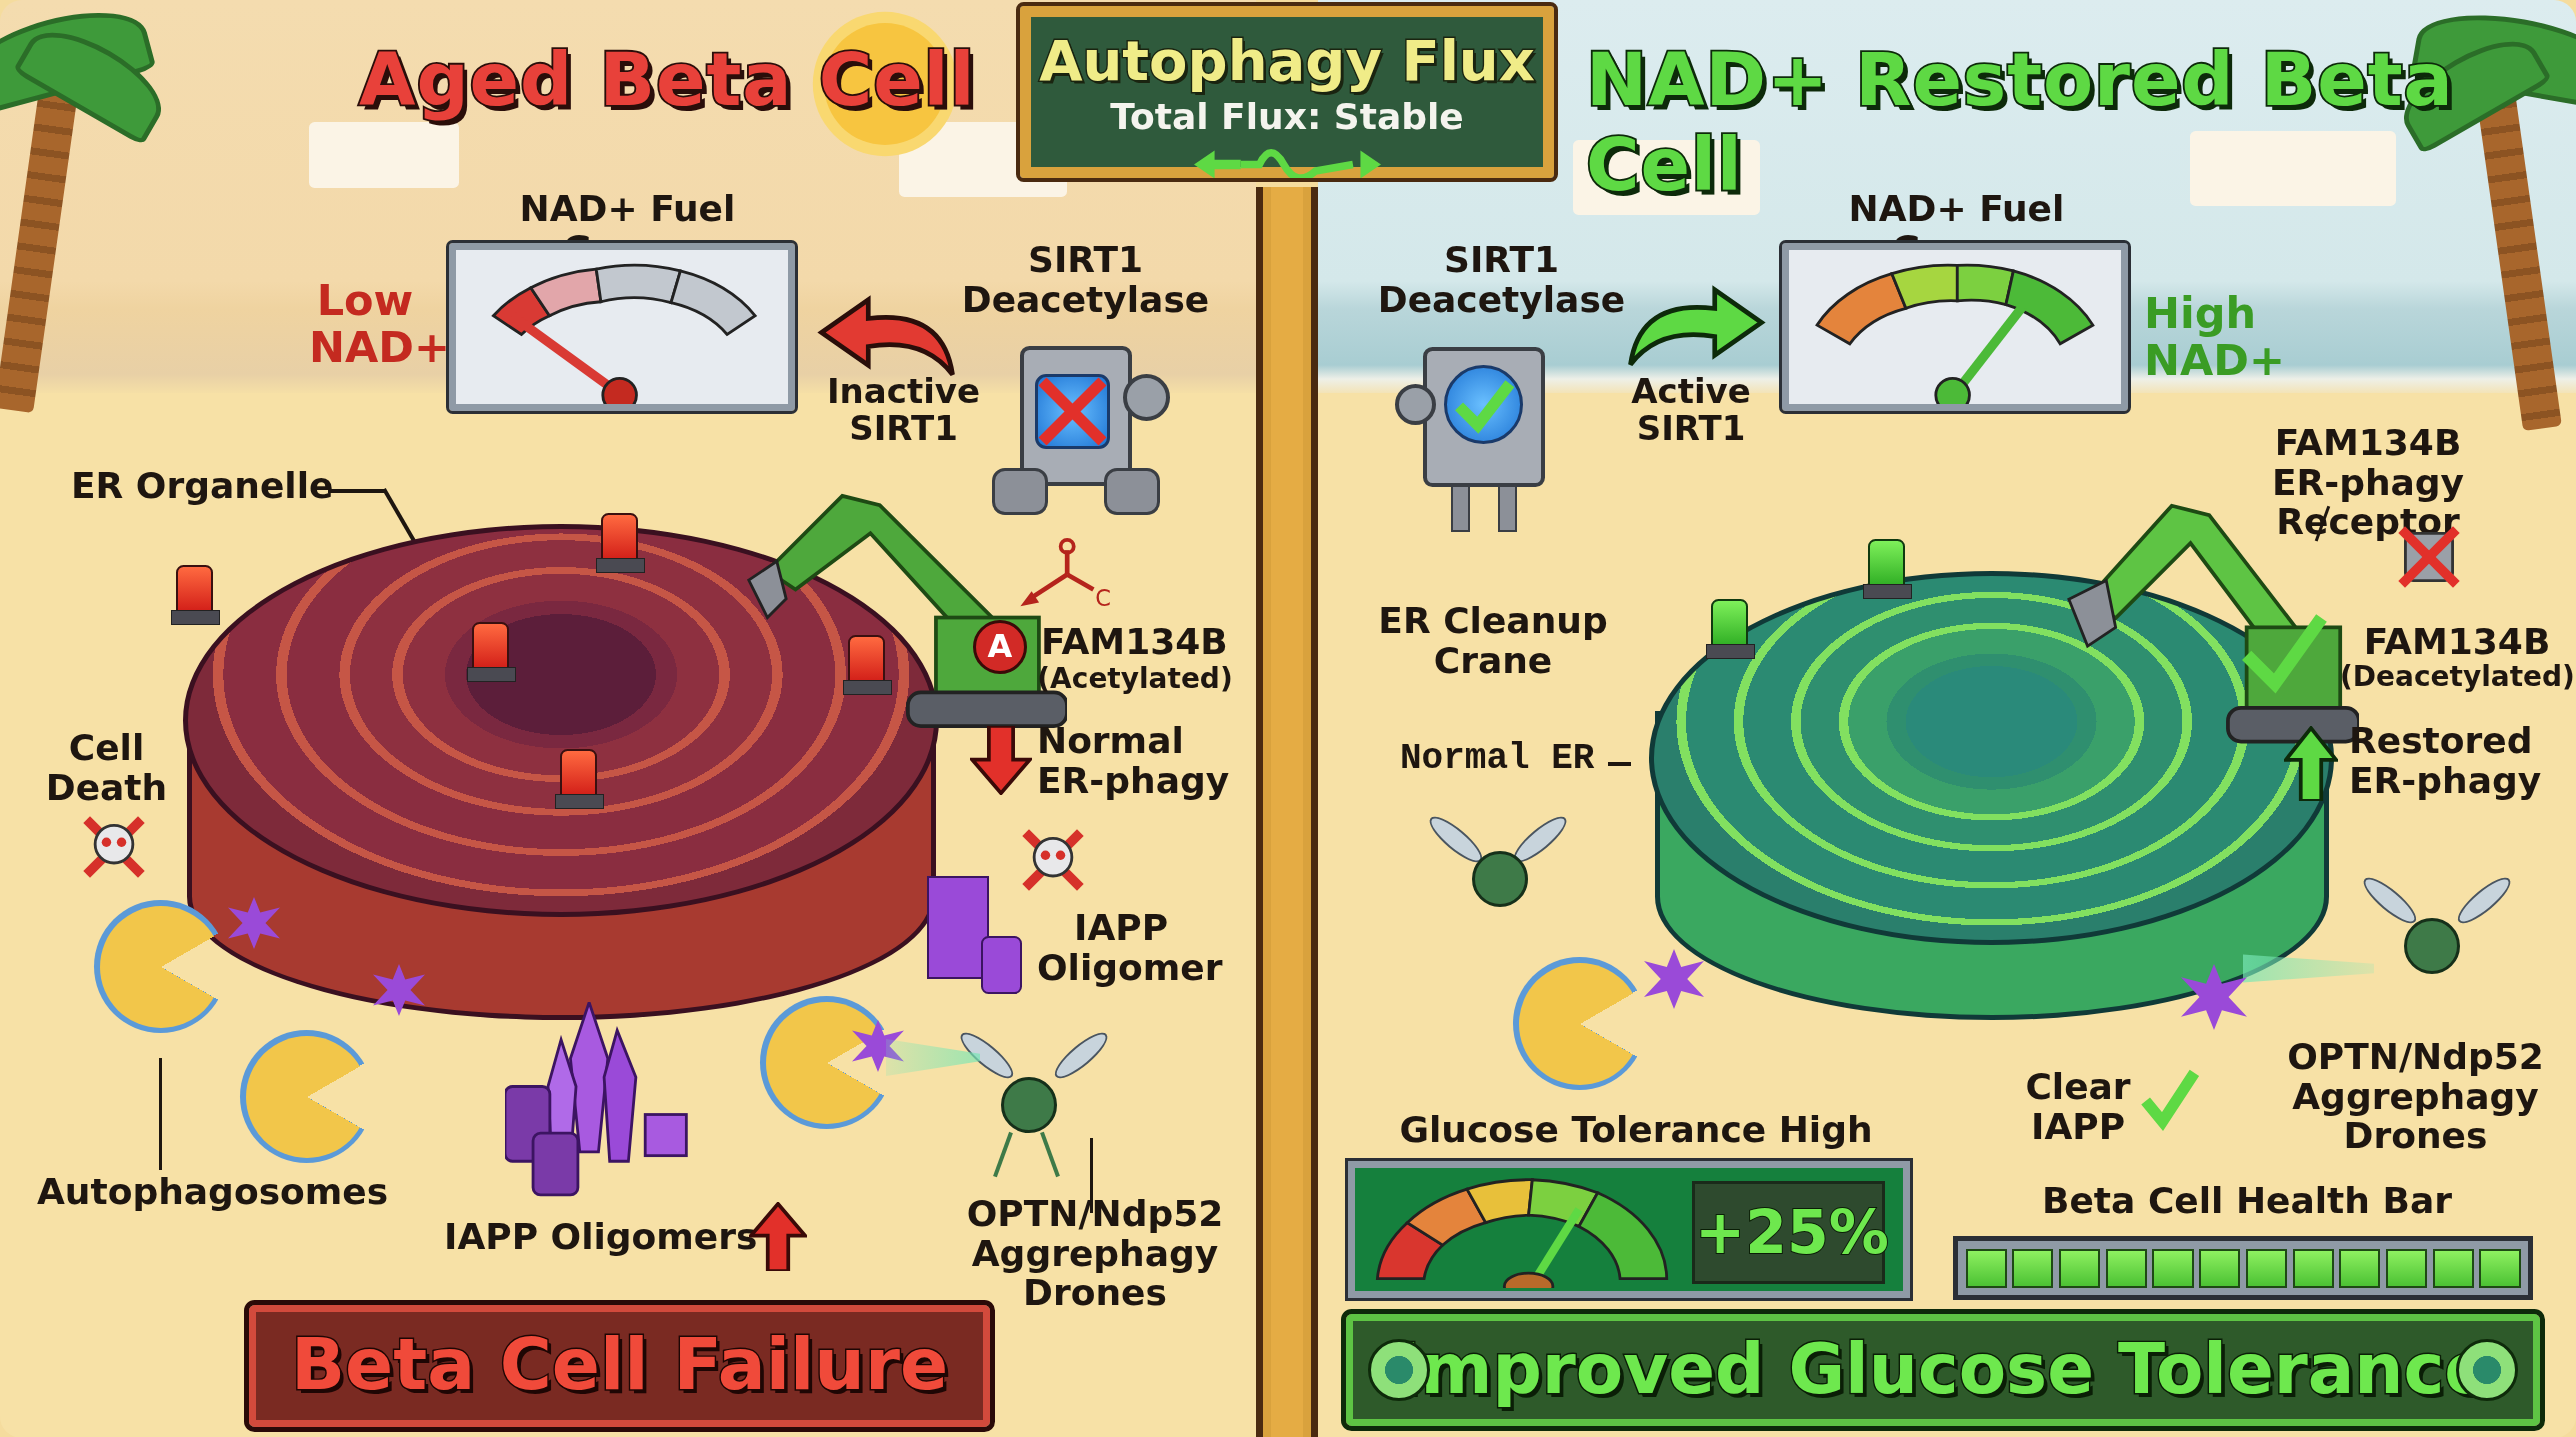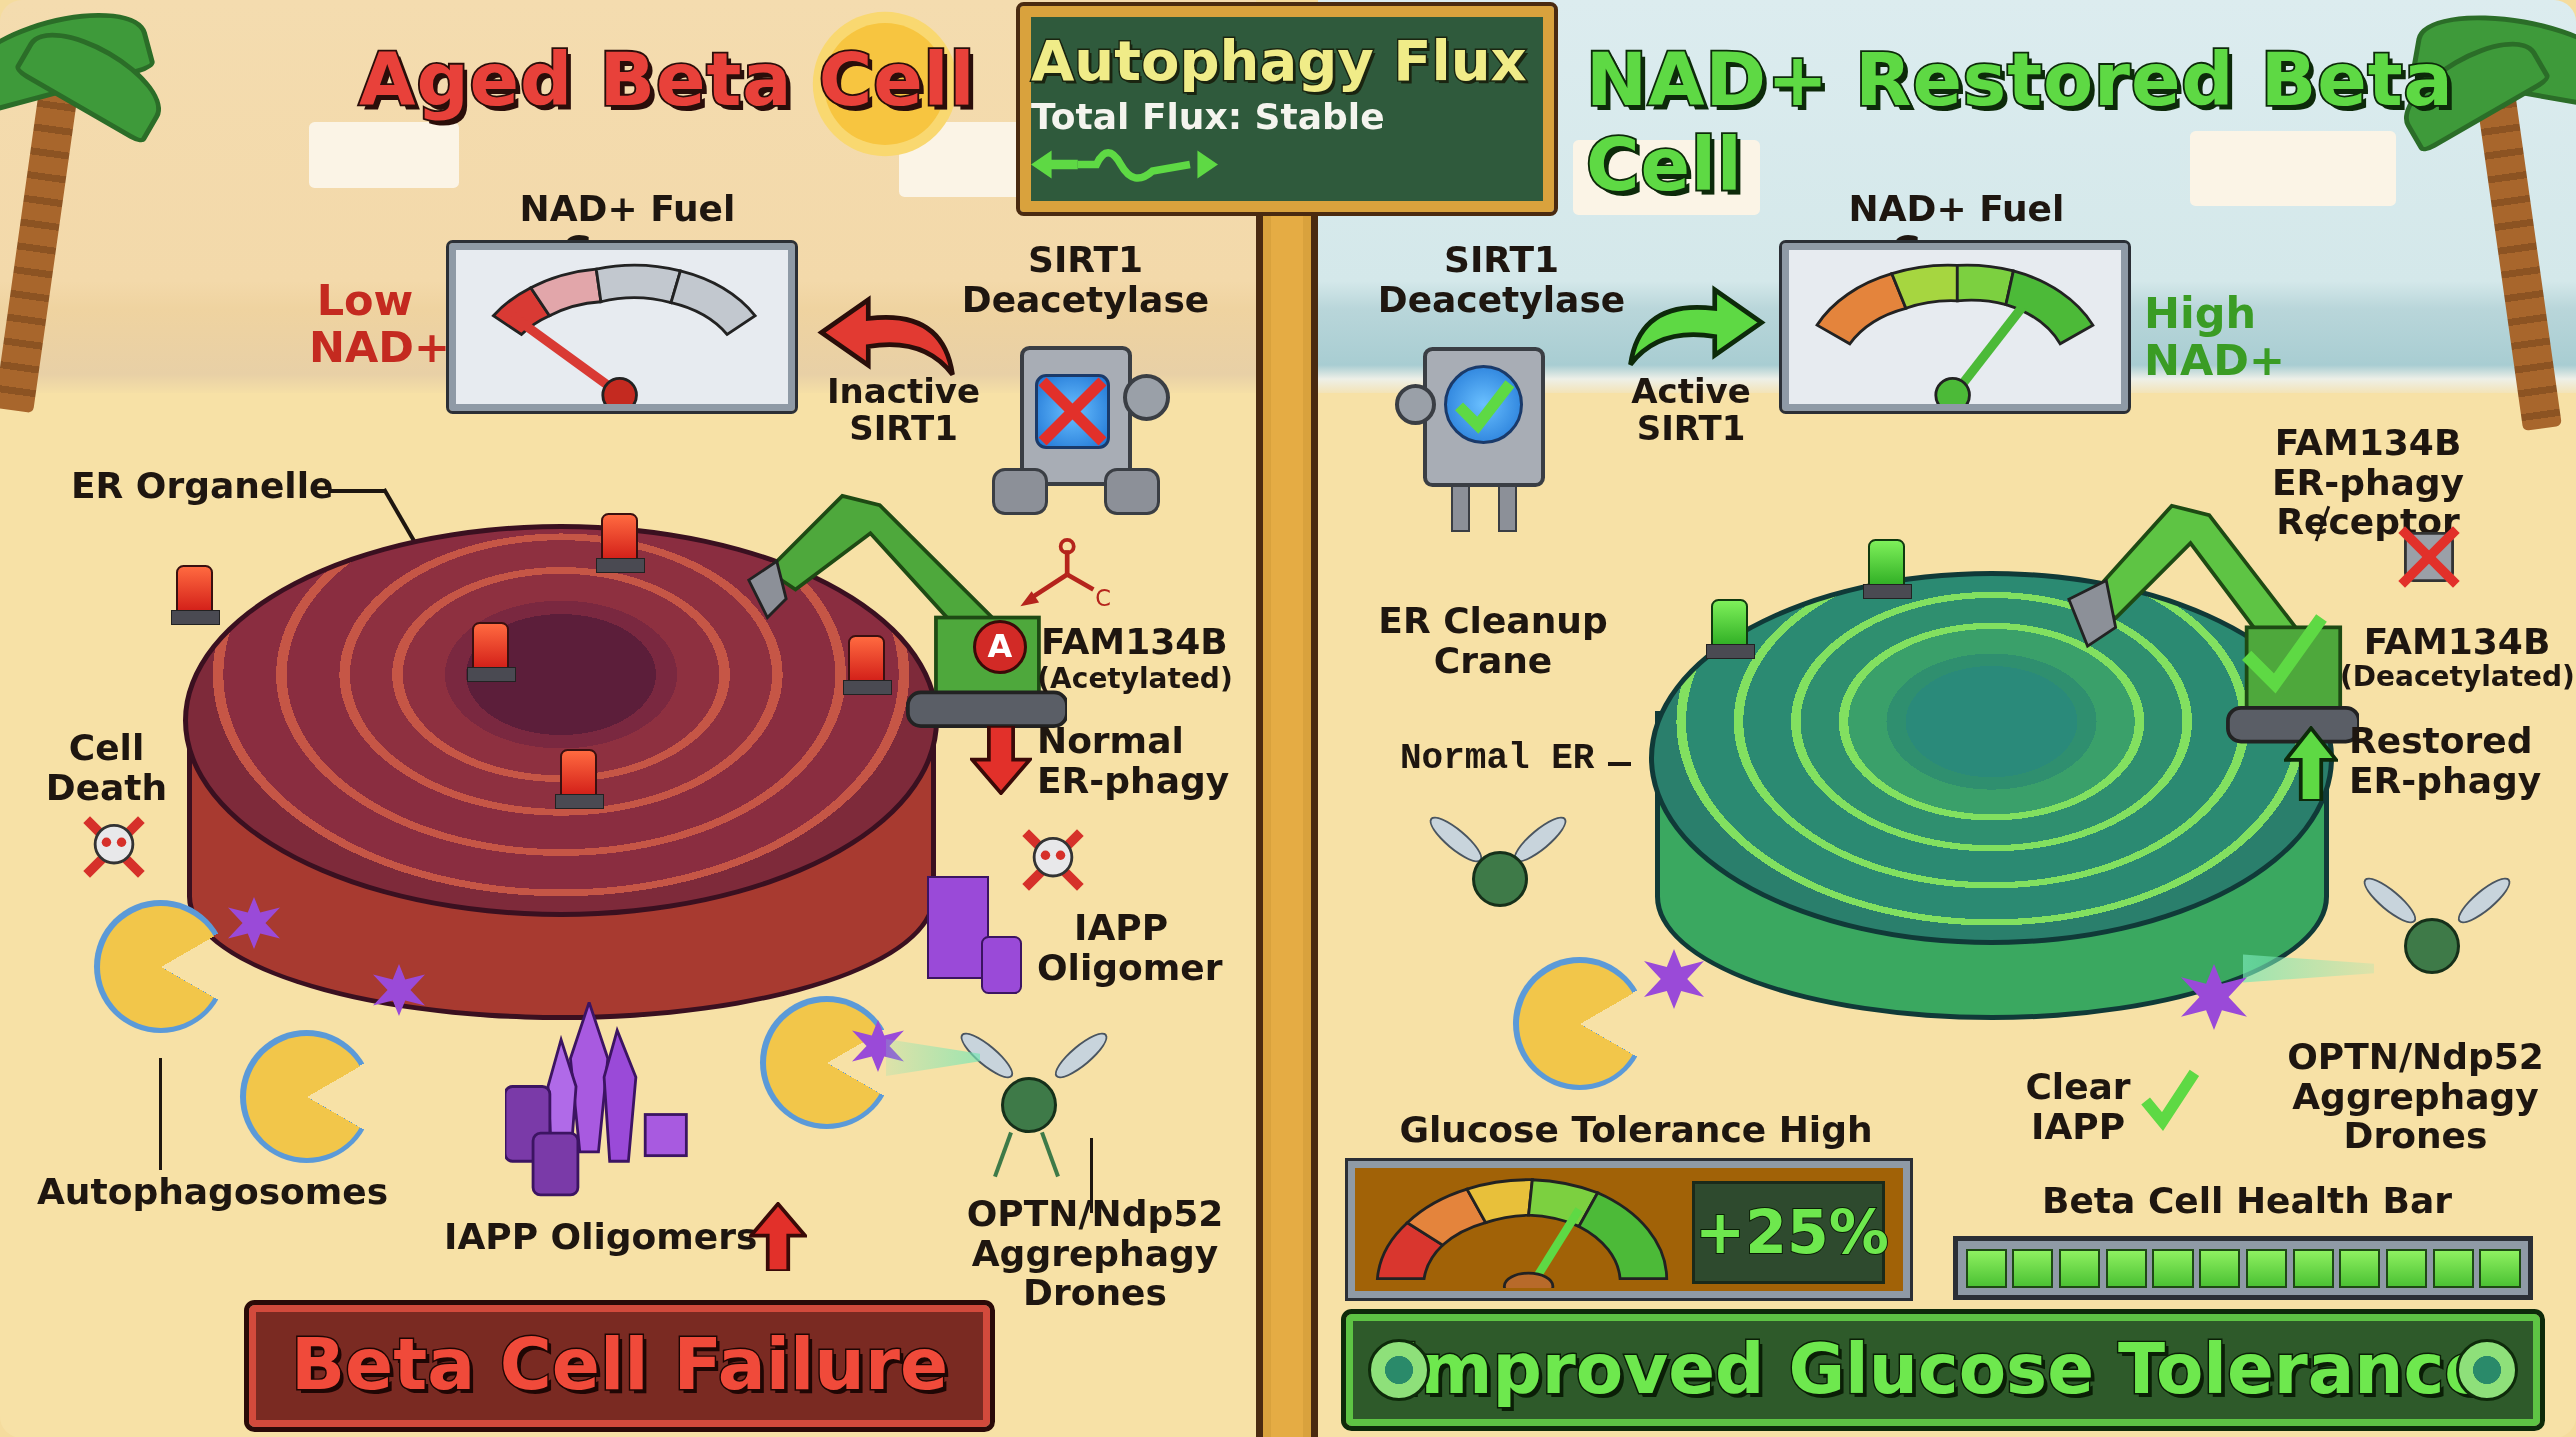--- a/index.html
+++ b/index.html
@@ -24,21 +24,21 @@
 
   
   .sun { width: 122px; height: 122px; border-radius: 50%; background: #f7c540; box-shadow: 0 0 0 11.2px #f9d870; }
 
   
   .pixel-title { font-family: "DejaVu Sans", sans-serif; font-weight: bold; letter-spacing: 0.9px; }
   .title-red { color: #e8413a; font-size: 73px; -webkit-text-stroke: 3.7px #2a0e0a; paint-order: stroke fill; text-shadow: 4.7px 4.7px 0 #2a0e0a; }
   .title-green { color: #5ed944; font-size: 73px; -webkit-text-stroke: 3.7px #0d2a0a; paint-order: stroke fill; text-shadow: 4.7px 4.7px 0 #0d2a0a; }
 
   
-  .sign { left: 1020px; top: 5.6px; width: 534px; height: 206px; background: #2f5a3c; border: 11.2px solid #d9a23d; outline: 4.7px solid #4a2a10; border-radius: 3.7px; }
+  .sign { left: 1020px; top: 5.6px; width: 534px; height: 172px; background: #2f5a3c; border: 11.2px solid #d9a23d; outline: 4.7px solid #4a2a10; border-radius: 3.7px; text-align: center; }
   .sign-title { color: #f0ec88; font-size: 56px; font-weight: bold; -webkit-text-stroke: 2.8px #1a2410; paint-order: stroke fill; text-shadow: 2.8px 2.8px 0 #1a2410; margin-top: 11.2px; }
   .sign-sub { color: #f4f4ee; font-size: 36px; font-weight: bold; margin-top: 3.7px; }
   .sign-wave { margin-top: 5.6px; }
 
   
   .lbl { color: #1e1610; font-size: 36px; font-weight: bold; text-align: center; line-height: 1.1; }
   .lbl-sm { color: #1e1610; font-size: 28px; font-weight: bold; }
   .lbl-red { color: #c42a20; font-size: 43px; font-weight: bold; text-align: center; line-height: 1.1; }
   .lbl-green { color: #3a9c24; font-size: 43px; font-weight: bold; text-align: center; line-height: 1.1; }
 
@@ -64,21 +64,21 @@
   .spiky { width: 52px; height: 52px; background: #9a4ad8; clip-path: polygon(50% 0,62% 30%,100% 20%,72% 50%,100% 80%,62% 70%,50% 100%,38% 70%,0 80%,28% 50%,0 20%,38% 30%); }
 
   
   .banner-red { left: 249px; top: 1305px; width: 741px; height: 122px; background: #7a2a22; border: 7.5px solid #d24a3c; outline: 5.6px solid #2a0a08; border-radius: 5.6px; text-align: center; }
   .banner-red-text { color: #f04a3a; font-size: 71px; font-weight: bold; -webkit-text-stroke: 2.8px #1e0604; paint-order: stroke fill; text-shadow: 3.7px 3.7px 0 #1e0604; line-height: 105px; }
   .banner-green { left: 1346px; top: 1314px; width: 1194px; height: 112px; background: #2e5a2a; border: 7.5px solid #5ec444; outline: 5.6px solid #0e2a0a; border-radius: 5.6px; text-align: center; }
   .banner-green-text { color: #6ee84e; font-size: 69px; font-weight: bold; -webkit-text-stroke: 2.8px #0a1e06; paint-order: stroke fill; text-shadow: 3.7px 3.7px 0 #0a1e06; line-height: 97px; }
   .orb { width: 62px; height: 62px; border-radius: 50%; background: radial-gradient(#2a8a6a 0 35%, #8ee07a 36% 100%); border: 3.7px solid #0e2a0a; top: 18px; }
 
   
-  .score-box { left: 1348px; top: 1161px; width: 562px; height: 137px; background: #a16207; border: 7.5px solid #8f9aa6; outline: 3.7px solid #2b2f36; }
+  .score-box { left: 1348px; top: 1161px; width: 562px; height: 137px; background: #15803d; border: 7.5px solid #8f9aa6; outline: 3.7px solid #2b2f36; }
   .score-val { background: #2e4a2e; border: 3.7px solid #1a2a1a; color: #6ee84e; font-size: 60px; font-weight: bold; -webkit-text-stroke: 1.9px #0a1e06; paint-order: stroke fill; text-align: center; line-height: 97px; }
 
   .health-box { left: 1953px; top: 1236px; width: 580px; height: 64px; background: #8f9aa6; border: 5.6px solid #2b2f36; padding: 7.5px; display: flex; gap: 5.6px; }
   .seg { flex: 1; background: linear-gradient(#8ef060, #4cc234); border: 2.8px solid #1e4a14; }
 
   .skull { width: 66px; height: 66px; position: absolute; }
   .drone-body { width: 56px; height: 56px; border-radius: 50%; background: #3e7a48; border: 3.7px solid #16301a; }
   .wing { width: 66px; height: 20.6px; background: #c8d4dc; border: 2.8px solid #4a5560; border-radius: 50%; }
   .robot { background: #a8adb5; border: 4.7px solid #3a3e44; border-radius: 9.4px; }
   .screen-blue { background: radial-gradient(#6ac0ff, #1e74d4); border: 3.7px solid #1a3a6a; border-radius: 11.2px; }

